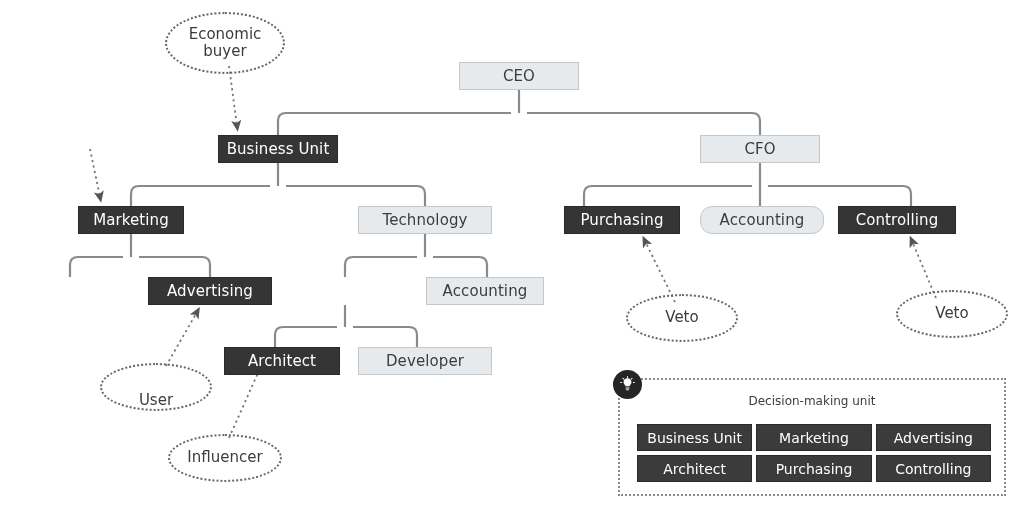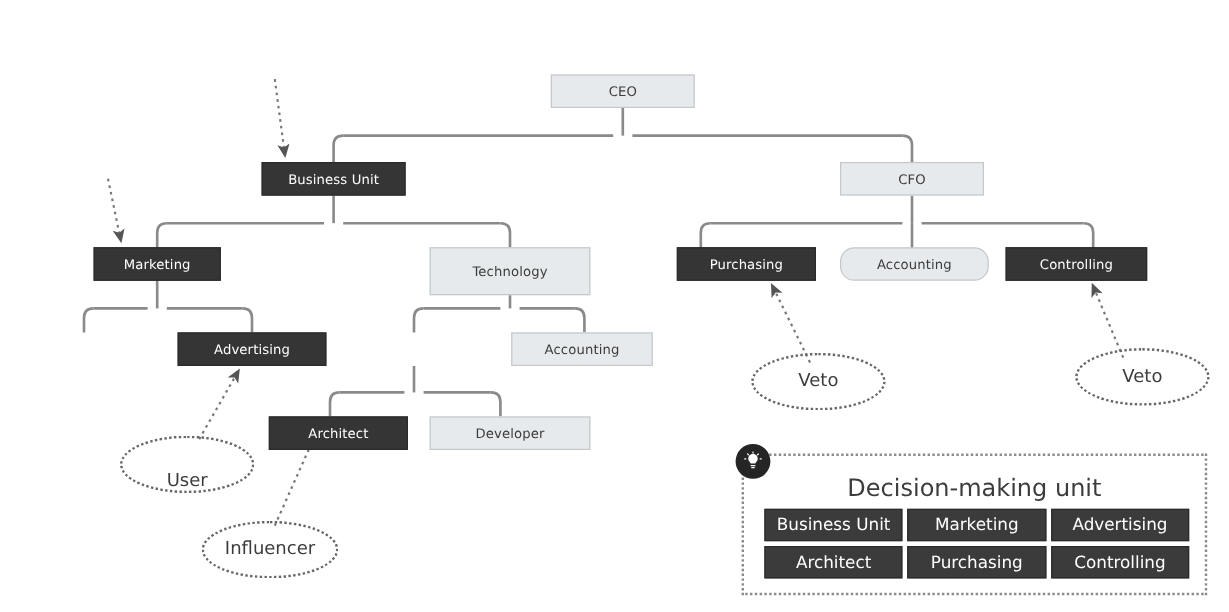--- a/index.html
+++ b/index.html
@@ -24,21 +24,21 @@
     width: 1024px;
     height: 510px;
     pointer-events: none;
   }
   .node {
     position: absolute;
     box-sizing: border-box;
     display: flex;
     align-items: center;
     justify-content: center;
-    font-size: 11px;
+    font-size: 15px;
     letter-spacing: 0.1px;
     white-space: nowrap;
     z-index: 3;
   }
   .node.light {
     background: #e7eaec;
     border: 1px solid #c4c8cb;
     color: #3c3c3c;
   }
   .node.dark {
@@ -72,21 +72,21 @@
     box-sizing: border-box;
     background: #ffffff;
     z-index: 3;
   }
   #legend-title {
     position: absolute;
     left: 0;
     top: 14px;
     width: 100%;
     text-align: center;
-    font-size: 20px;
+    font-size: 12px;
     color: #3c3c3c;
   }
   #legend-grid {
     position: absolute;
     left: 17px;
     top: 44px;
     width: 354px;
     display: grid;
     grid-template-columns: repeat(3, 1fr);
     gap: 4px;
@@ -188,21 +188,21 @@
   </div>
 
   <div class="node light" style="left:700px; top:135px; width:120px; height:28px;">
     <span>CFO</span>
   </div>
 
   <div class="node dark" style="left:78px; top:206px; width:106px; height:28px;">
     <span>Marketing</span>
   </div>
 
-  <div class="node light" style="left:358px; top:206px; width:134px; height:40px;">
+  <div class="node light" style="left:358px; top:206px; width:134px; height:28px;">
     <span>Technology</span>
   </div>
 
   <div class="node dark" style="left:564px; top:206px; width:116px; height:28px;">
     <span>Purchasing</span>
   </div>
 
   <div class="node light" style="left:700px; top:206px; width:124px; height:28px;border-radius:12px;">
     <span>Accounting</span>
   </div>
@@ -222,20 +222,23 @@
   </div>
 
   <div class="node dark" style="left:224px; top:347px; width:116px; height:28px;">
     <span>Architect</span>
   </div>
 
   <div class="node light" style="left:358px; top:347px; width:134px; height:28px;">
     <span>Developer</span>
   </div>
 
+  <div class="bubble" style="left:165px; top:12px; width:120px; height:62px;">
+    <span>Economic buyer</span>
+  </div>
 
 
   <div class="bubble" style="left:100px; top:363px; width:112px; height:48px;align-items:flex-end;">
     <span>User</span>
   </div>
 
   <div class="bubble" style="left:168px; top:434px; width:114px; height:48px;text-align:center;">
     <span>Influencer</span>
   </div>
 

